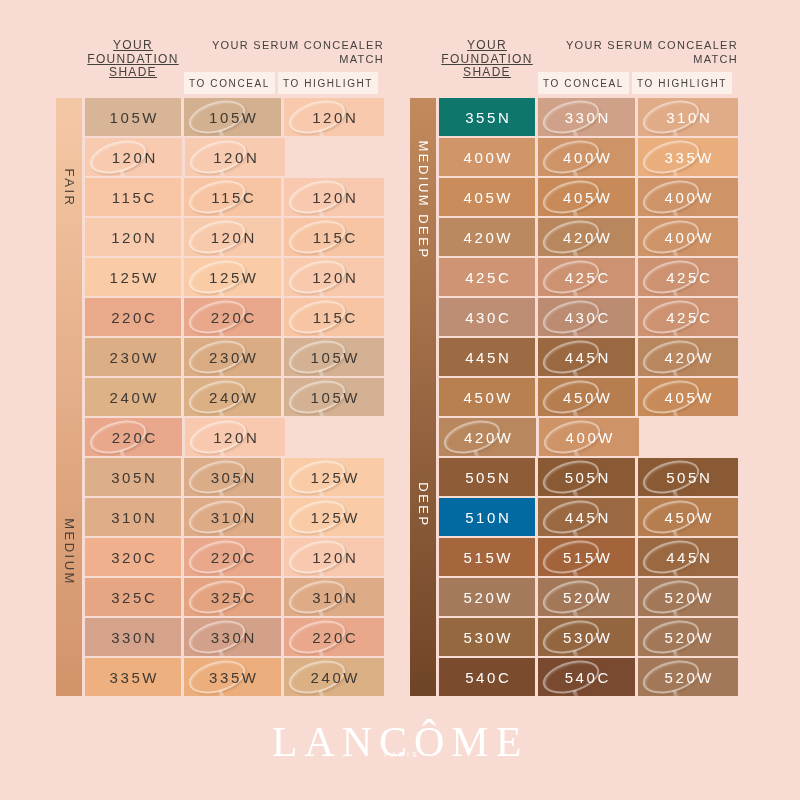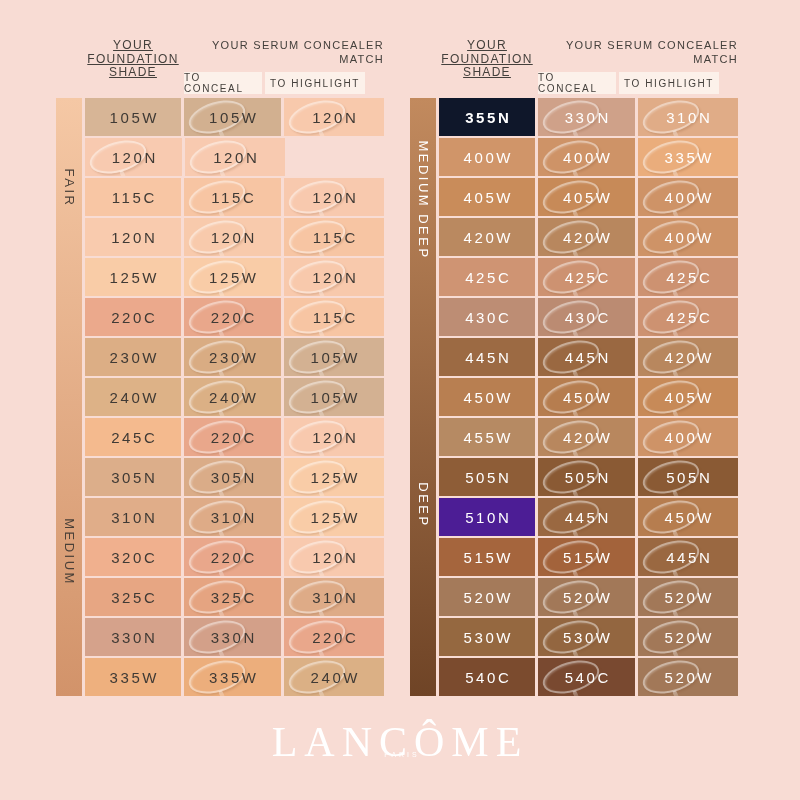--- a/index.html
+++ b/index.html
@@ -59,21 +59,21 @@
   .strip {
     height: 22px;
     background: #fcf1ea;
     color: #44403c;
     font-size: 10px;
     letter-spacing: 1.6px;
     display: flex;
     align-items: center;
     justify-content: center;
   }
-  .strip-conceal { width: 78px; }
+  .strip-conceal { width: 91px; }
   .strip-highlight { width: 100px; }
   .gbody { display: flex; gap: 3px; }
   .scale-bar {
     position: relative;
     width: 26px; flex: none;
     height: 598px;
   }
   .bar-label {
     position: absolute;
     left: 50%;
@@ -275,23 +275,20 @@
                 <span class="ring"></span>
                 <span class="lbl">240W</span>
               </div>
     <div class="cell match-cell-2" style="background: rgb(211, 177, 146);">
                 <span class="ring"></span>
                 <span class="lbl">105W</span>
               </div>
   </div>
 
   <div class="row">
-    <div class="cell shade-cell" style="background: rgb(244, 186, 142);">
-                <span class="lbl">245C</span>
-              </div>
     <div class="cell match-cell-1" style="background: rgb(233, 167, 139);">
                 <span class="ring"></span>
                 <span class="lbl">220C</span>
               </div>
     <div class="cell match-cell-2" style="background: rgb(248, 201, 174);">
                 <span class="ring"></span>
                 <span class="lbl">120N</span>
               </div>
   </div>
 
@@ -397,21 +394,21 @@
         </div>
       </div>
     </div>
     <div class="gbody">
       <div class="scale-bar" style="background: linear-gradient(rgb(194, 138, 94), rgb(111, 68, 38));">
             <span class="bar-label" style="top: 17%; color: rgb(255, 255, 255);">MEDIUM DEEP</span>
             <span class="bar-label" style="top: 68%; color: rgb(255, 255, 255);">DEEP</span>
           </div>
       <div class="rows" style="color: rgb(255, 255, 255);">
   <div class="row">
-    <div class="cell shade-cell" style="background: #0f172a; font-weight: bold;">
+    <div class="cell shade-cell" style="background: #0f766e;">
                 <span class="lbl">355N</span>
               </div>
     <div class="cell match-cell-1" style="background: rgb(207, 161, 137);">
                 <span class="ring"></span>
                 <span class="lbl">330N</span>
               </div>
     <div class="cell match-cell-2" style="background: rgb(224, 172, 135);">
                 <span class="ring"></span>
                 <span class="lbl">310N</span>
               </div>
@@ -509,23 +506,20 @@
                 <span class="ring"></span>
                 <span class="lbl">450W</span>
               </div>
     <div class="cell match-cell-2" style="background: rgb(199, 138, 88);">
                 <span class="ring"></span>
                 <span class="lbl">405W</span>
               </div>
   </div>
 
   <div class="row">
-    <div class="cell shade-cell" style="background: rgb(182, 138, 99);">
-                <span class="lbl">455W</span>
-              </div>
     <div class="cell match-cell-1" style="background: rgb(184, 135, 94);">
                 <span class="ring"></span>
                 <span class="lbl">420W</span>
               </div>
     <div class="cell match-cell-2" style="background: rgb(206, 147, 103);">
                 <span class="ring"></span>
                 <span class="lbl">400W</span>
               </div>
   </div>
 
@@ -537,21 +531,21 @@
                 <span class="ring"></span>
                 <span class="lbl">505N</span>
               </div>
     <div class="cell match-cell-2" style="background: rgb(138, 90, 52);">
                 <span class="ring"></span>
                 <span class="lbl">505N</span>
               </div>
   </div>
 
   <div class="row">
-    <div class="cell shade-cell" style="background: #4c1d95;">
+    <div class="cell shade-cell" style="background: #0369a1;">
                 <span class="lbl">510N</span>
               </div>
     <div class="cell match-cell-1" style="background: rgb(154, 104, 65);">
                 <span class="ring"></span>
                 <span class="lbl">445N</span>
               </div>
     <div class="cell match-cell-2" style="background: rgb(182, 125, 79);">
                 <span class="ring"></span>
                 <span class="lbl">450W</span>
               </div>

